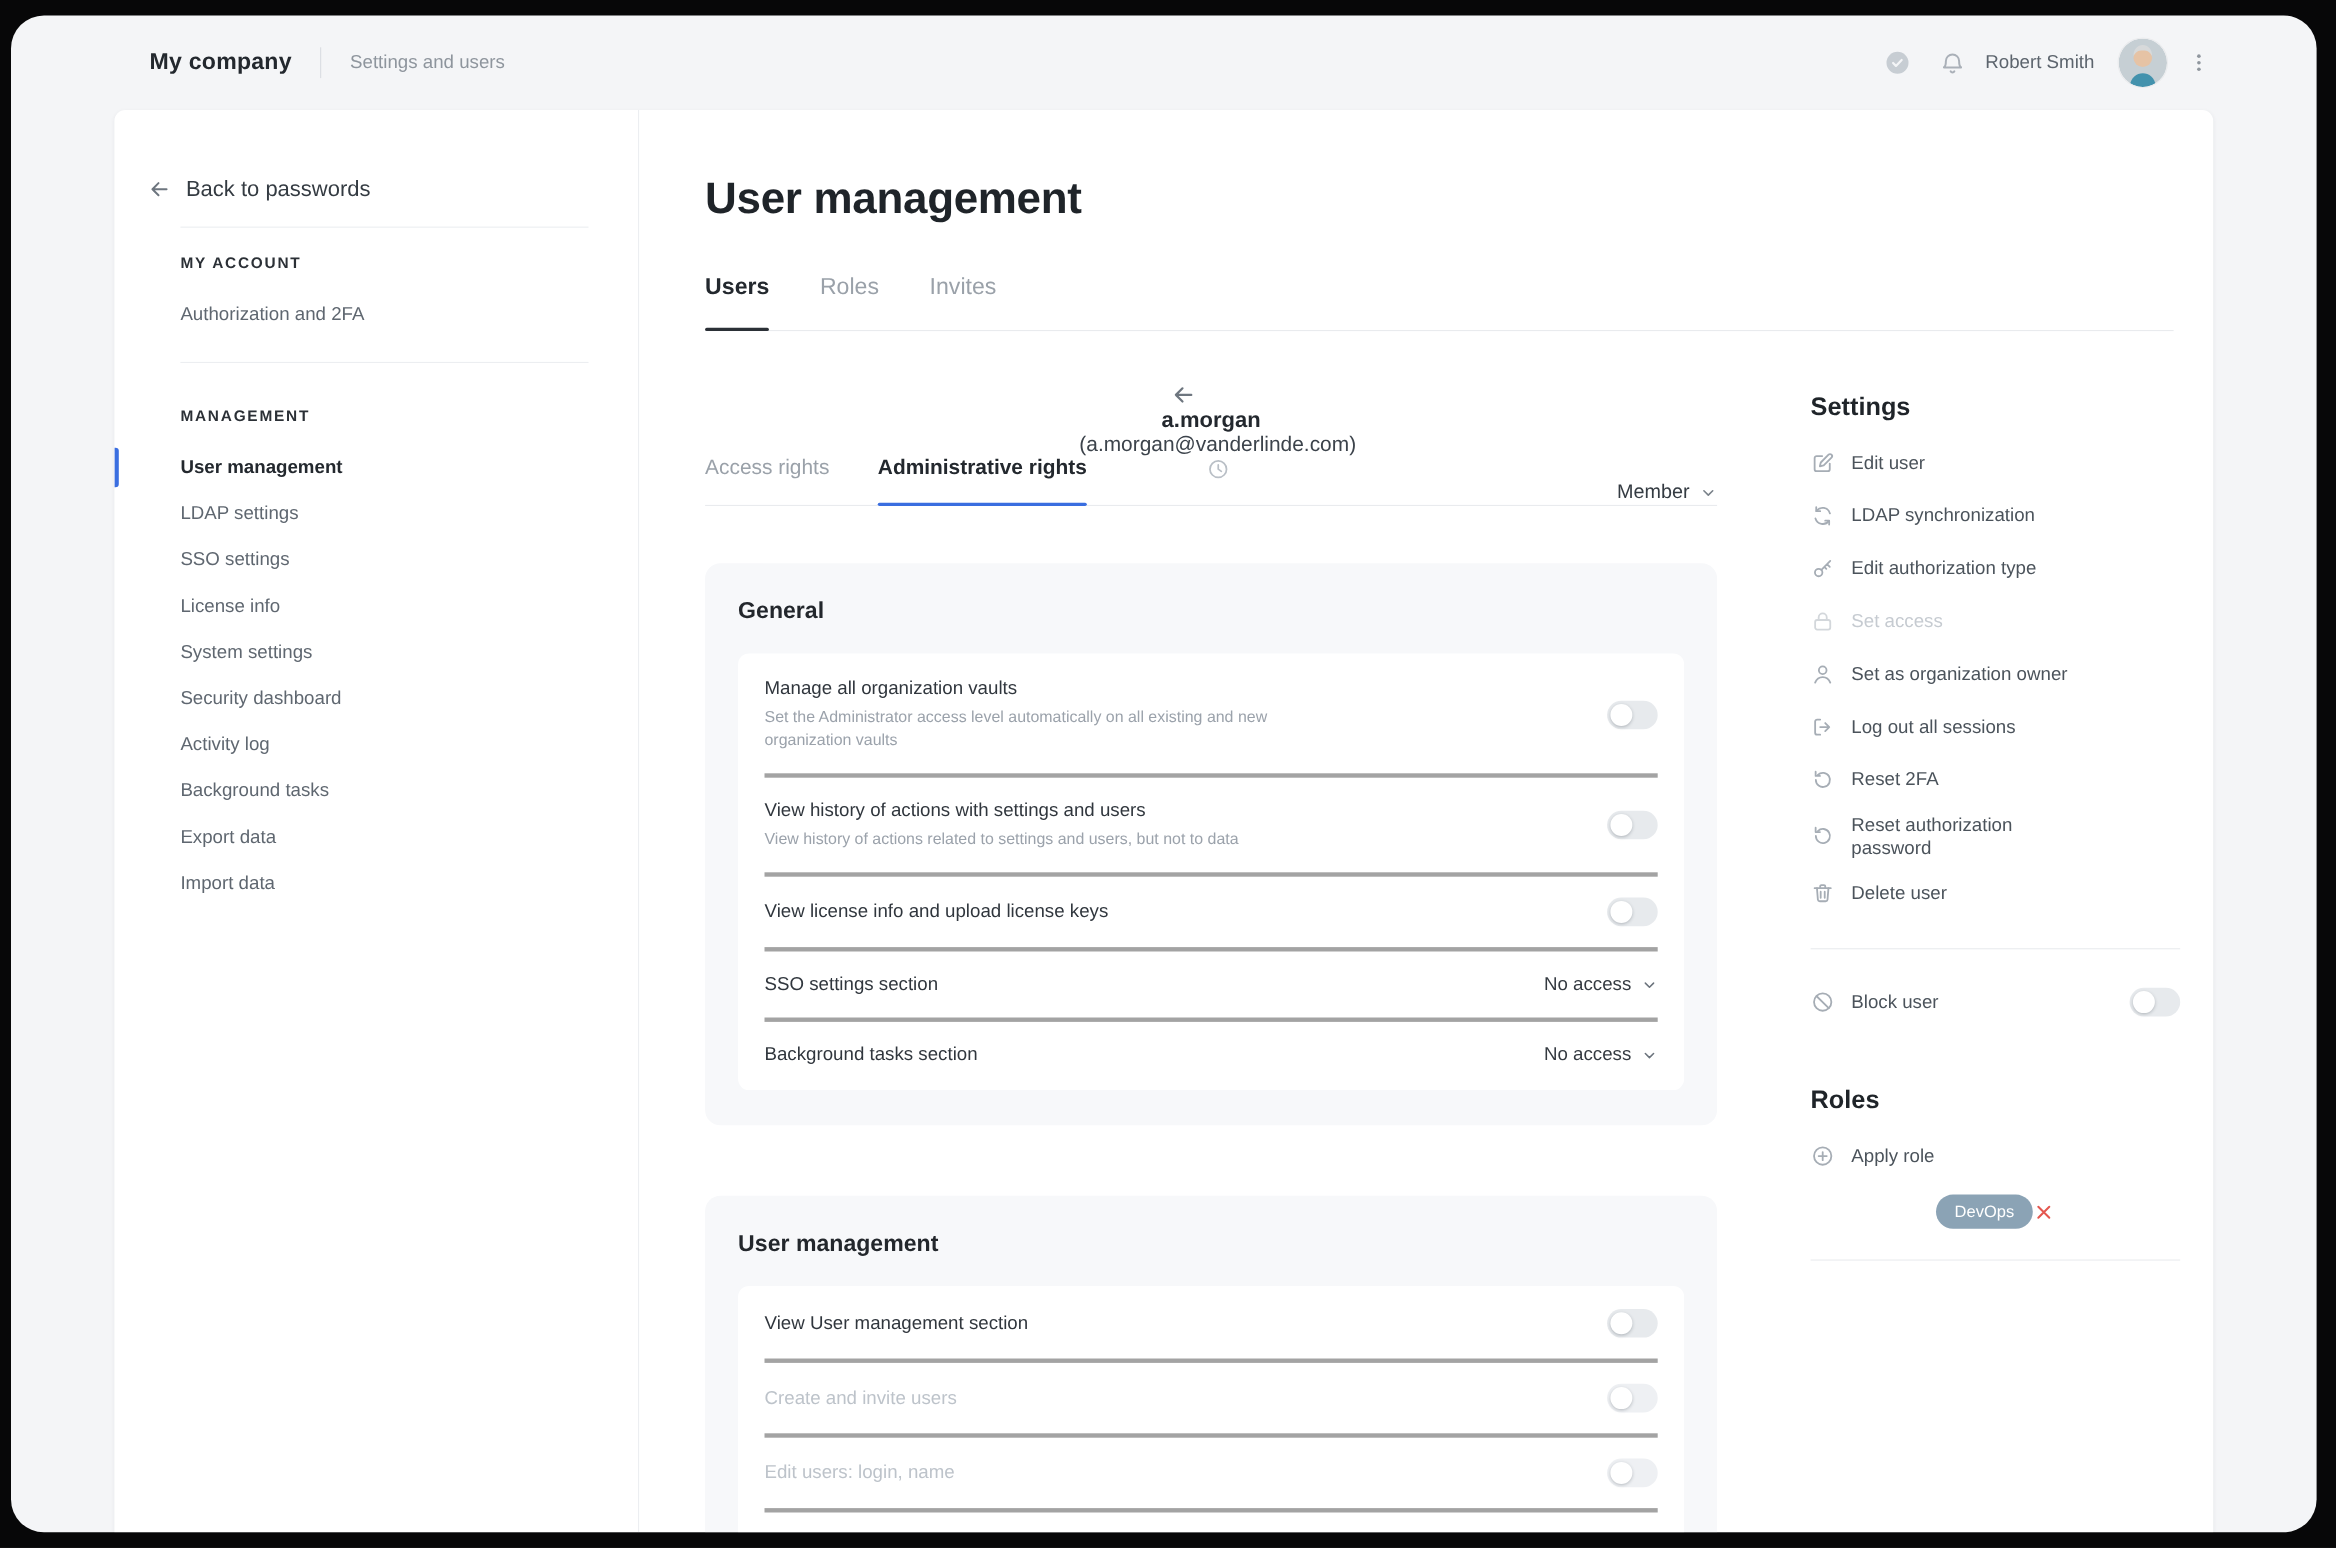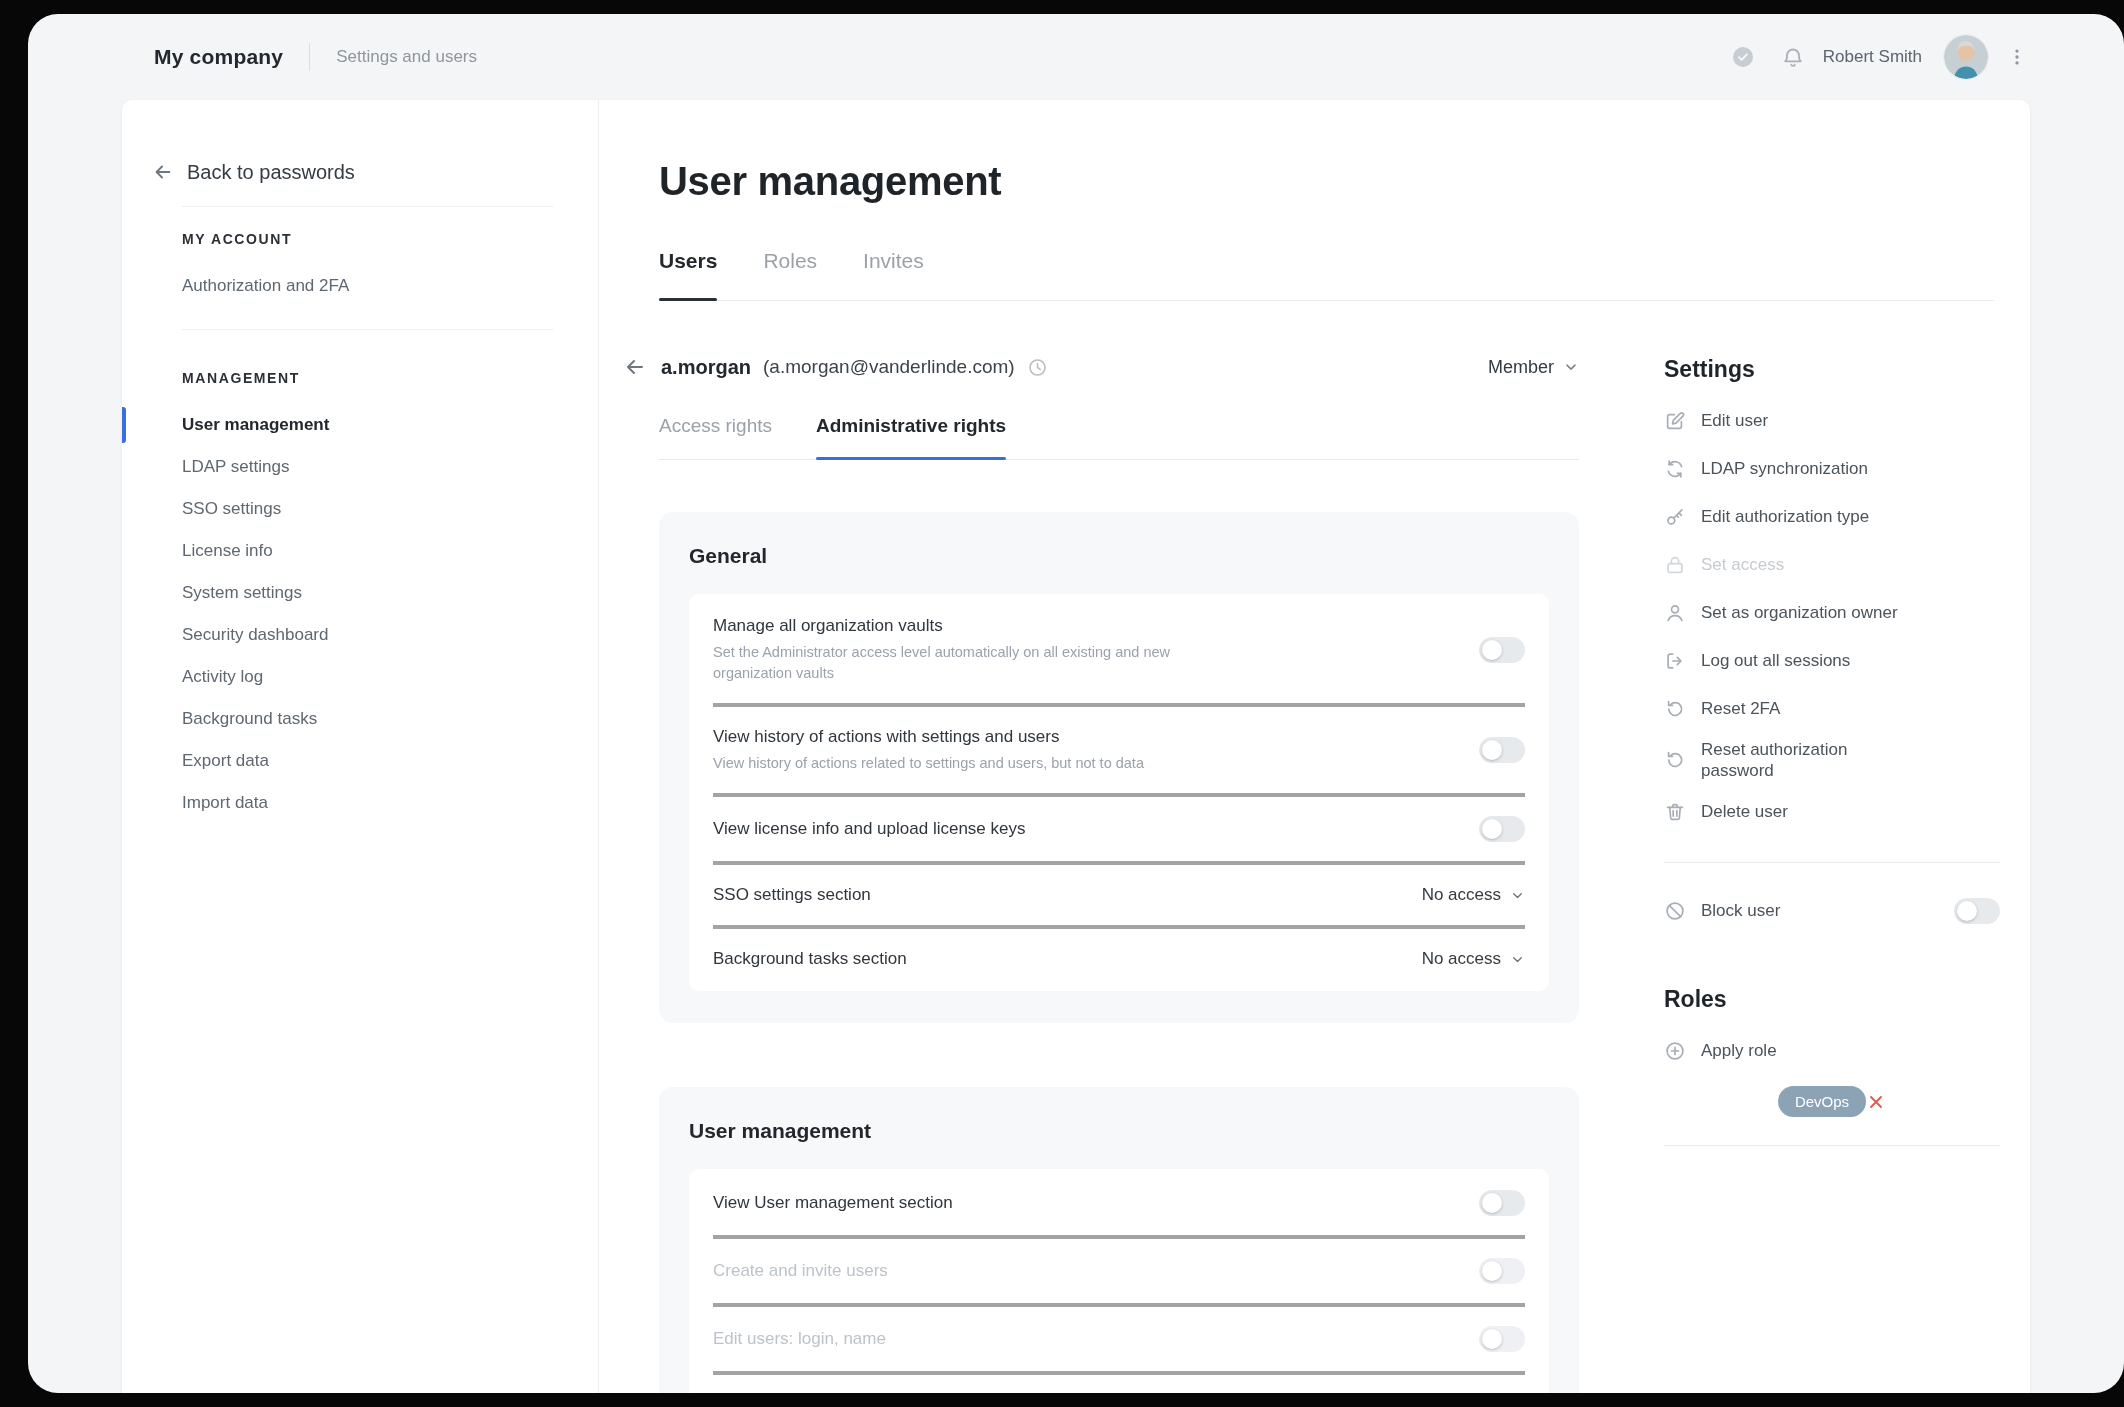--- a/index.html
+++ b/index.html
@@ -1,18 +1,18 @@
 <!DOCTYPE html>
 <html><head>
 <meta charset="utf-8">
 <style>
   * { margin:0; padding:0; box-sizing:border-box; }
   html,body { width:2124px; height:1407px; background:#070708; font-family:"Liberation Sans","DejaVu Sans",sans-serif; }
   .viewport { position:relative; width:2124px; height:1407px; background:#070708; overflow:hidden; }
-  .screen { position:absolute; left:28px; top:14px; width:2096px; height:1379px; background:#f4f5f7; border-radius:30px; overflow:hidden;text-decoration:underline; }
+  .screen { position:absolute; left:10px; top:14px; width:2096px; height:1379px; background:#f4f5f7; border-radius:30px; overflow:hidden;text-decoration:underline; }
 
   
   .topbar { position:absolute; left:0; top:0; width:100%; height:86px; display:flex; align-items:center; padding:0 96px 0 126px; }
   .brand { font-size:21px; font-weight:700; color:#23282e; letter-spacing:.2px; }
   .topbar-sep { width:1px; height:28px; background:#dadde1; margin:0 26px; }
   .topbar-section { font-size:17px; color:#8e959d; }
   .topbar-right { margin-left:auto; display:flex; align-items:center; }
   .top-icon { color:#aab0b8; display:flex; align-items:center; cursor:pointer; }
   .top-icon + .top-icon { margin-left:26px; }
   .top-username { margin-left:18px; font-size:17px; color:#5c646d; }
@@ -35,21 +35,21 @@
   .side-item.active::before { content:""; position:absolute; left:-60px; top:3px; bottom:3px; width:4px; background:#3a6ee0; border-radius:0 3px 3px 0; }
 
   
   .main-col { position:absolute; left:537px; top:0; width:920px; }
   .page-title { margin-top:58px; font-size:40px; line-height:46px; font-weight:700; color:#1f2429; letter-spacing:-.3px; }
   .tabs { display:flex; gap:46px; margin-top:44px; width:1335px; border-bottom:1px solid #e9ebee; }
   .tab { position:relative; font-size:21px; line-height:26px; padding-bottom:26px; color:#9aa1a9; cursor:pointer; font-weight:500; }
   .tab.active { color:#23282e; font-weight:700; }
   .tab.active::after { content:""; position:absolute; left:0; right:0; bottom:-1px; height:3px; background:#2b3036; border-radius:2px; }
 
-  .user-row { display:flex; align-items:center; margin-top:46px; width:920px; height:40px; }
+  .user-row { display:flex; align-items:center; margin-top:46px; width:920px; height:40px;flex-direction:column; }
   .user-back { margin-left:-36px; margin-right:14px; color:#6e767f; display:flex; cursor:pointer; }
   .user-login { font-size:20px; font-weight:700; color:#23282e; }
   .user-email { margin-left:12px; font-size:19px; color:#3c434b; }
   .user-clock { margin-left:12px; color:#b9bfc6; display:flex; }
   .role-select { margin-left:auto; display:flex; align-items:center; gap:9px; font-size:18px; color:#343b42; cursor:pointer; }
   .role-select .icn { color:#7a828a; display:flex; }
 
   .subtabs { display:flex; gap:44px; margin-top:26px; width:920px; border-bottom:1px solid #e9ebee; }
   .subtab { position:relative; font-size:19px; line-height:26px; padding-bottom:20px; color:#9aa1a9; cursor:pointer; }
   .subtab.active { color:#23282e; font-weight:700; }

